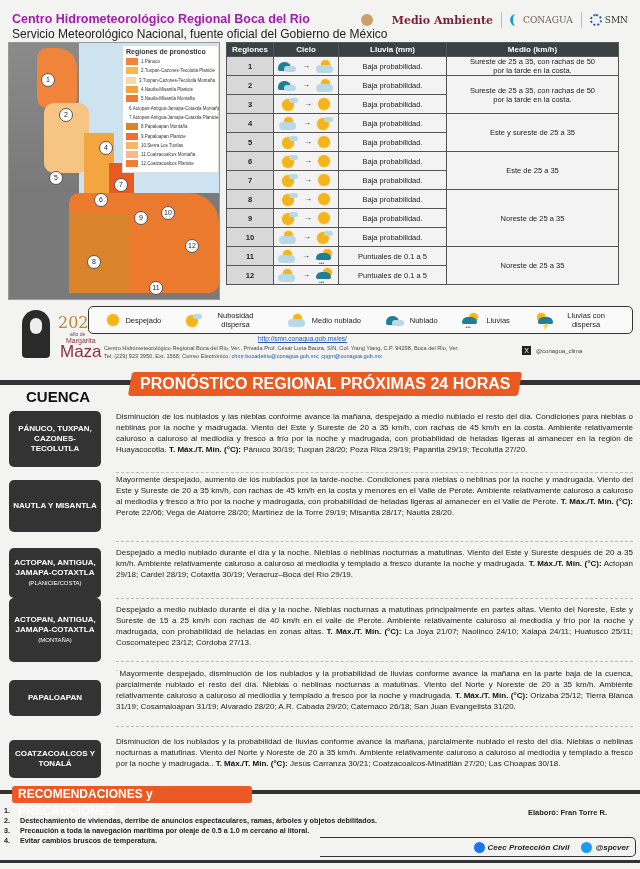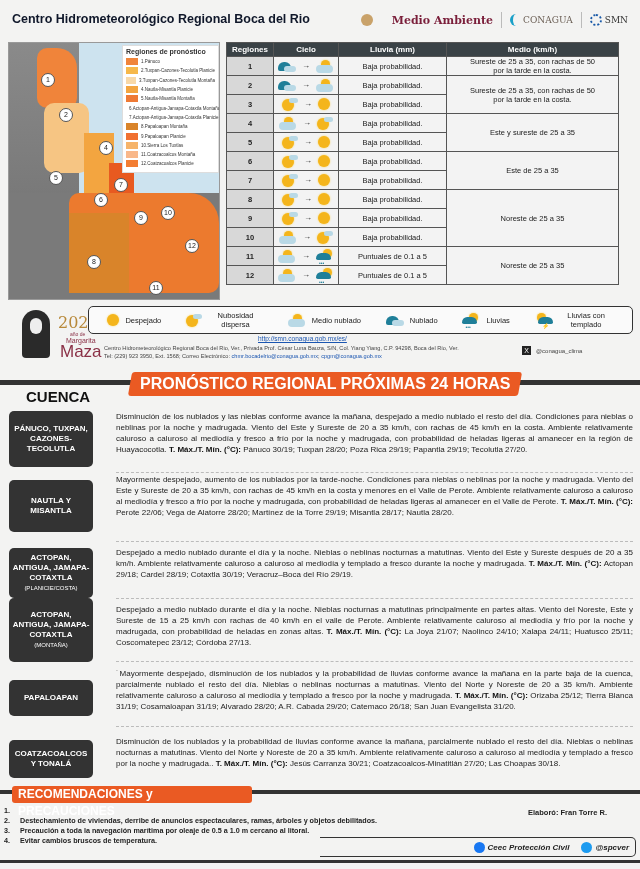--- a/index.html
+++ b/index.html
@@ -1,18 +1,18 @@
 <!DOCTYPE html>
 <html><head>
 <meta charset="utf-8">
 <style>
 *{box-sizing:border-box;margin:0;padding:0}
 body{width:640px;height:869px;background:#f3f3f2;font-family:"Liberation Sans",sans-serif;color:#222;position:relative;overflow:hidden}
 .hdr{position:absolute;left:12px;top:12px}
-.hdr .t1{font-weight:bold;font-size:12.5px;color:#0f172a}
+.hdr .t1{font-weight:bold;font-size:12.5px;color:#a21caf}
 .hdr .t2{font-size:12px;color:#222;margin-top:1px}
 .logos{position:absolute;right:12px;top:12px;display:flex;align-items:center;gap:8px;font-size:11px}
 .logos .ma{color:#7a1e3a;font-weight:bold;font-family:"DejaVu Serif",serif;font-size:11px;display:flex;align-items:center;gap:19px}
 .logos .seal{width:12px;height:12px;border-radius:50%;background:#c9a26a;display:inline-block}
 .logos .sep{width:1px;height:16px;background:#bbb}
 .logos .cg{color:#6b5f55;font-family:"DejaVu Serif",serif;font-size:9px;display:flex;align-items:center;gap:3px}
 .logos .cg i{width:10px;height:12px;border-left:3px solid #1aa0c8;border-radius:8px 0 0 8px;display:inline-block}
 .logos .smn{color:#333;font-size:9px;display:flex;align-items:center;gap:3px;font-family:"DejaVu Serif",serif}
 .logos .smn i{width:12px;height:12px;border:2px dotted #1a5aa8;border-radius:50%;display:inline-block}
 .map{position:absolute;left:8px;top:42px;width:212px;height:258px;background:#cde3ef;border:1px solid #999;overflow:hidden}
@@ -53,39 +53,40 @@
 .mm .mz{position:absolute;left:50px;top:33px;font-size:17px;color:#8a3046;line-height:17px}
 .url{position:absolute;left:258px;top:335px;font-size:6.5px;color:#1a55b0;text-decoration:underline}
 .addr{position:absolute;left:104px;top:344px;font-size:5.6px;color:#444;line-height:8px}
 .addr a{color:#1a55b0}
 .xacc{position:absolute;left:522px;top:346px;font-size:6px;color:#444;display:flex;align-items:center;gap:5px}
 .xacc i{width:9px;height:9px;background:#222;color:#fff;font-style:normal;font-size:7px;text-align:center;line-height:9px}
 .bar{position:absolute;height:5px;background:#333}
 .banner{position:absolute;left:130px;top:372px;width:390px;height:24px;background:#ea5a23;color:#fff;font-weight:bold;font-size:16px;text-align:center;line-height:24px;border-radius:3px;transform:skewX(-10deg)}
 .banner span{display:inline-block;transform:skewX(10deg)}
 .cuenca{position:absolute;left:26px;top:388px;font-size:15px;font-weight:bold;color:#111}
-.region-label{position:absolute;left:9px;width:84px;background:#333;color:#fff;font-weight:bold;font-size:8px;text-align:center;border-radius:5px;display:flex;flex-direction:column;justify-content:center;line-height:10px;padding:3px}
+.region-label{position:absolute;left:9px;width:92px;background:#333;color:#fff;font-weight:bold;font-size:8px;text-align:center;border-radius:5px;display:flex;flex-direction:column;justify-content:center;line-height:10px;padding:3px}
 .region-label .sub{font-size:6px;font-weight:normal}
 .region-text{position:absolute;left:116px;width:517px;font-size:8px;line-height:11px;text-align:justify;color:#222}
 .region-text b{color:#111}
 .dots{position:absolute;left:116px;width:517px;border-top:1px dashed #bbb}
 .rec-banner{position:absolute;left:12px;top:786px;width:240px;height:17px;background:#ea5a23;color:#fff;font-weight:bold;font-size:12px;line-height:17px;padding-left:6px;border-radius:3px}
 .rec-list{position:absolute;left:4px;top:806px;font-size:7.2px;font-weight:bold;color:#222;line-height:10px}
 .rec-list div{display:flex;gap:10px}
 .elab{position:absolute;left:528px;top:808px;font-size:7.5px;font-weight:bold;color:#222}
 .social{position:absolute;left:320px;top:837px;width:316px;height:20px;border:1.5px solid #333;border-left:none;border-radius:0 5px 5px 0;display:flex;align-items:center;justify-content:flex-end;gap:12px;padding-right:6px;font-style:italic;font-weight:bold;font-size:8px;color:#222}
 .social .fb,.social .tw{width:11px;height:11px;border-radius:50%;display:inline-block;vertical-align:middle;margin-right:3px}
 .social .fb{background:#1877f2}
 .social .tw{background:#1d9bf0}
 </style>
 </head>
 <body>
 
 <div class="hdr">
   <div class="t1">Centro Hidrometeorológico Regional Boca del Rio</div>
+  <div class="t2">Servicio Meteorológico Nacional, fuente oficial del Gobierno de México</div>
 </div>
 <div class="logos">
   <span class="ma">
       <i class="seal"></i>
       <span>Medio Ambiente</span>
     </span>
   <span class="sep"></span>
   <span class="cg">
       <i></i>
       <span>CONAGUA</span>
@@ -292,21 +293,21 @@
         <span style="position:absolute;left:3px;top:11px;font-size:5px;color:#1f7f99">•••</span>
       </span>
       <span style="max-width:55px">Lluvias</span>
     </div>
     <div class="it">
       <span class="ico" style="position:relative;width:18px;height:14px">
         <span class="sun" style="position:absolute;left:2px;top:0;width:9px;height:9px"></span>
         <span class="cloudd" style="position:absolute;left:3px;top:4px;width:15px;height:7px"></span>
         <span style="position:absolute;left:8px;top:9px;font-size:6px;color:#f4b51c">⚡</span>
       </span>
-      <span style="max-width:55px">Lluvias con templado</span>
+      <span style="max-width:55px">Lluvias con dispersa</span>
     </div>
   </div>
 
 <a class="url">http://smn.conagua.gob.mx/es/</a>
 <div class="addr">
   <div>Centro Hidrometeorológico Regional Boca del Rio, Ver., Privada Prof. César Luna Bauza, S/N, Col. Yiang Yiang, C.P. 94298, Boca del Río, Ver.</div>
   <div><span>Tel: (229) 923 3950, Ext. 1568; Correo Electrónico:</span> <a>chmr.bocadelrio@conagua.gob.mx</a>; <a>cpgm@conagua.gob.mx</a></div>
 </div>
 <div class="xacc">
     <i>X</i>

